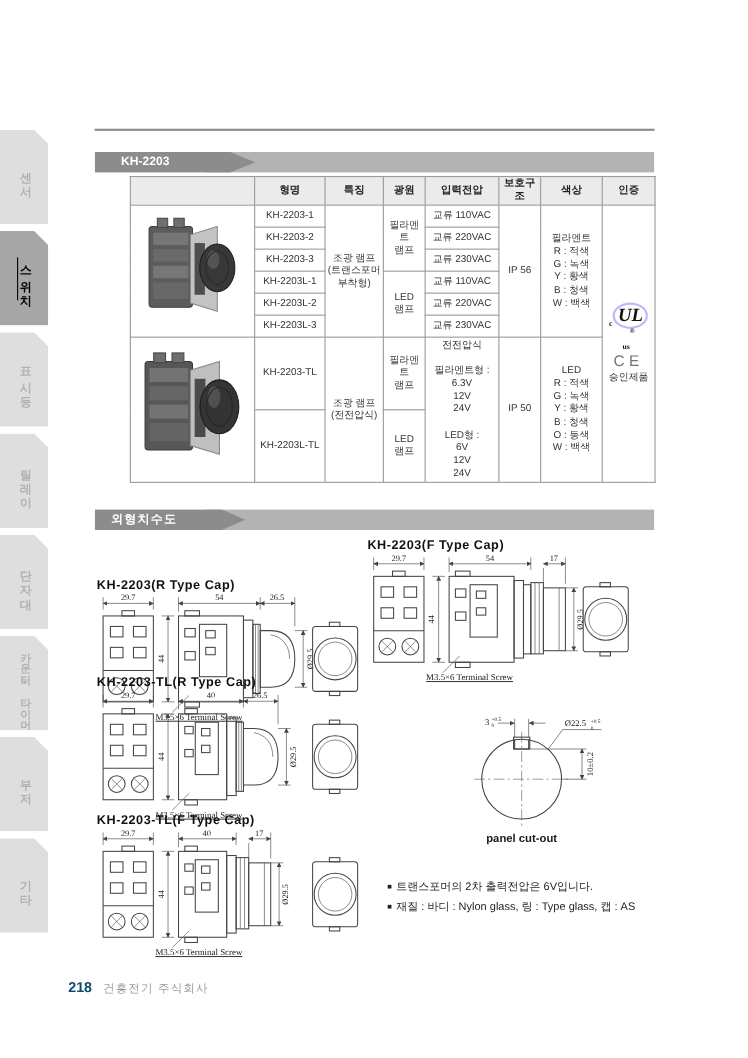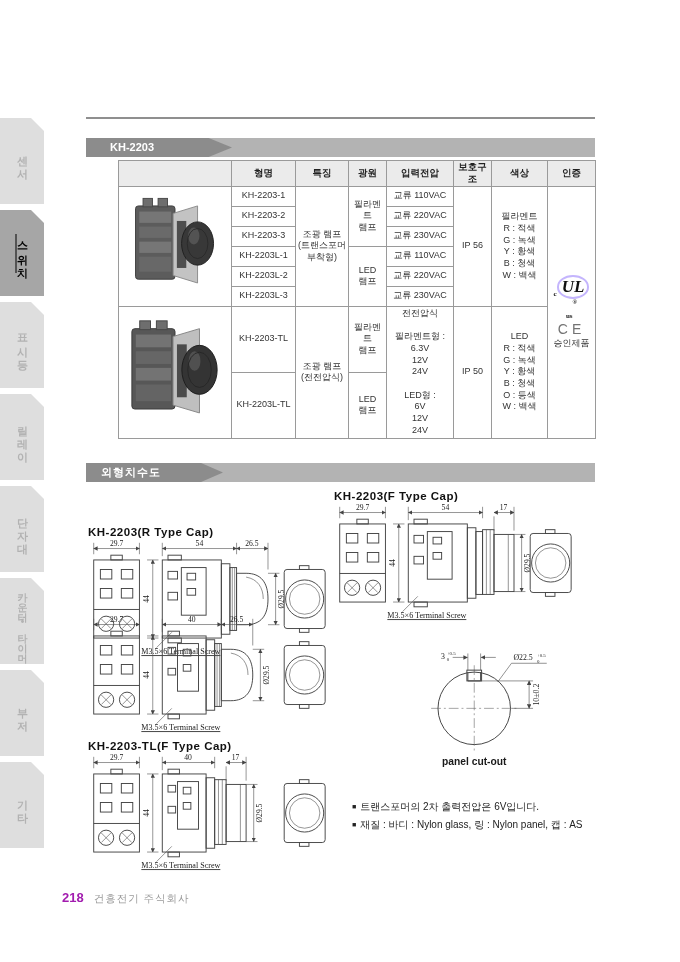--- a/index.html
+++ b/index.html
@@ -73,21 +73,21 @@
 
   .panel-cutout{position:absolute;left:388px;top:628px;width:196px;}
 
   
   .notes{position:absolute;left:352px;top:800px;width:244px;font-size:10px;color:#222;}
   .note{display:flex;gap:4px;margin-bottom:4px;line-height:1.35;}
   .note .blt{font-size:7px;line-height:14px;color:#222;flex:0 0 auto;}
 
   
   .footer{position:absolute;left:62px;top:890px;display:flex;align-items:baseline;gap:10px;}
-  .footer .pgno{font-size:13px;font-weight:bold;color:#a21caf;}
+  .footer .pgno{font-size:13px;font-weight:bold;color:#0c4a6e;}
   .footer .company{font-size:10.5px;color:#9a9a9a;letter-spacing:1px;}
 </style>
 </head>
 <body>
 
 <svg width="0" height="0" style="position:absolute">
   <defs>
     <marker id="arw" viewBox="0 0 10 10" refX="9" refY="5" markerWidth="7" markerHeight="7" orient="auto-start-reverse">
       <path d="M0,0 L10,5 L0,10 z" fill="#444" stroke="none"></path>
     </marker>
@@ -368,20 +368,21 @@
       <text class="screw" x="56" y="121">M3.5×6 Terminal Screw</text>
       <rect x="206" y="32" width="43" height="62" rx="3"></rect>
       <rect x="222" y="28" width="10" height="4"></rect>
         <rect x="222" y="94" width="10" height="4"></rect>
       <circle cx="227.5" cy="63" r="20"></circle>
         <circle class="thin" cx="227.5" cy="63" r="16"></circle>
     </svg>
   </div>
 
   <div class="drawing d3">
+    <h3>KH-2203-TL(R Type Cap)</h3>
     <svg class="dwg" viewBox="0 0 252 124" width="240">
       <line class="ext" x1="6" y1="4" x2="6" y2="16"></line>
         <line class="ext" x1="54" y1="4" x2="54" y2="16"></line>
       <line class="dim-line" x1="6" y1="10" x2="54" y2="10" marker-start="url(#arw)" marker-end="url(#arw)"></line>
       <text class="dim" x="30" y="7" text-anchor="middle">29.7</text>
       <rect x="6" y="22" width="48" height="82"></rect>
         <rect x="24" y="17" width="12" height="5"></rect>
       <rect x="13" y="32" width="12" height="10"></rect>
         <rect x="35" y="32" width="12" height="10"></rect>
       <rect x="13" y="52" width="12" height="10"></rect>
@@ -519,21 +520,21 @@
     </svg>
   </div>
 
   <div class="notes">
     <div class="note">
       <span class="blt">■</span>
       <span>트랜스포머의 2차 출력전압은 6V입니다.</span>
     </div>
     <div class="note">
       <span class="blt">■</span>
-      <span>재질 : 바디 : Nylon glass, 링 : Nylon panel, 캡 : AS</span>
+      <span>재질 : 바디 : Nylon glass, 링 : Type glass, 캡 : AS</span>
     </div>
   </div>
 
   <div class="footer">
     <span class="pgno">218</span>
     <span class="company">건흥전기 주식회사</span>
   </div>
 
 </div>
 

